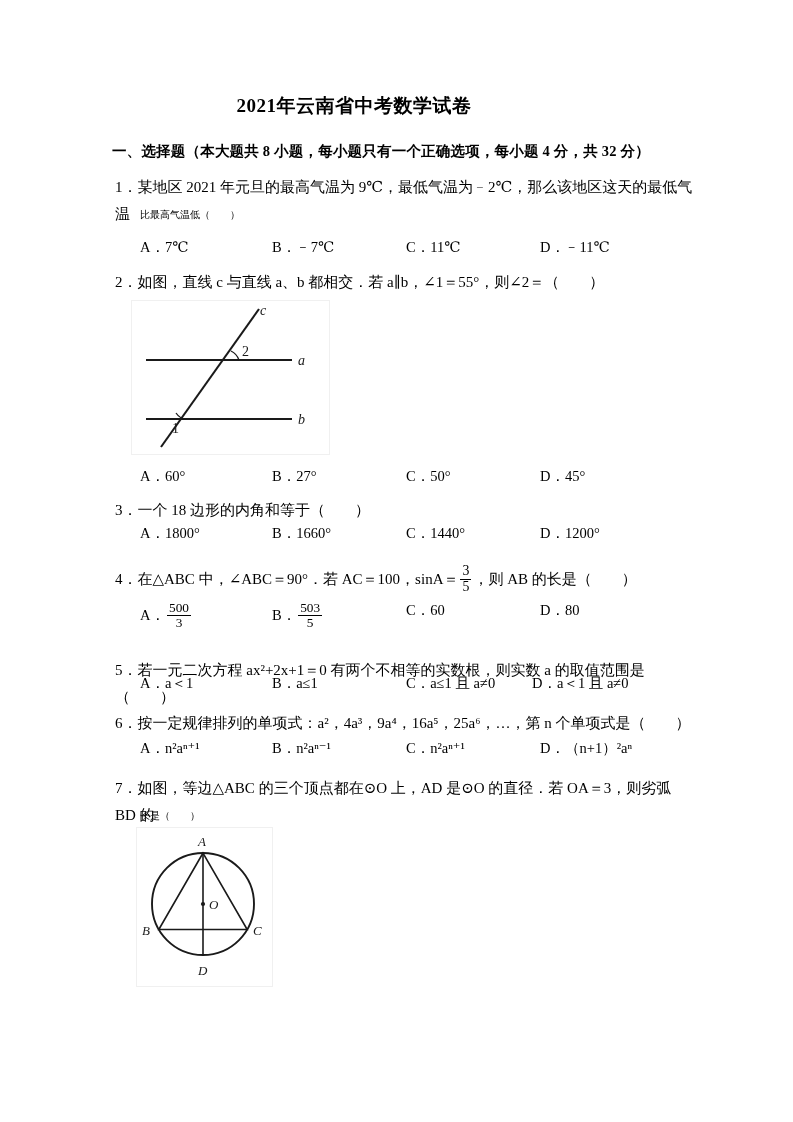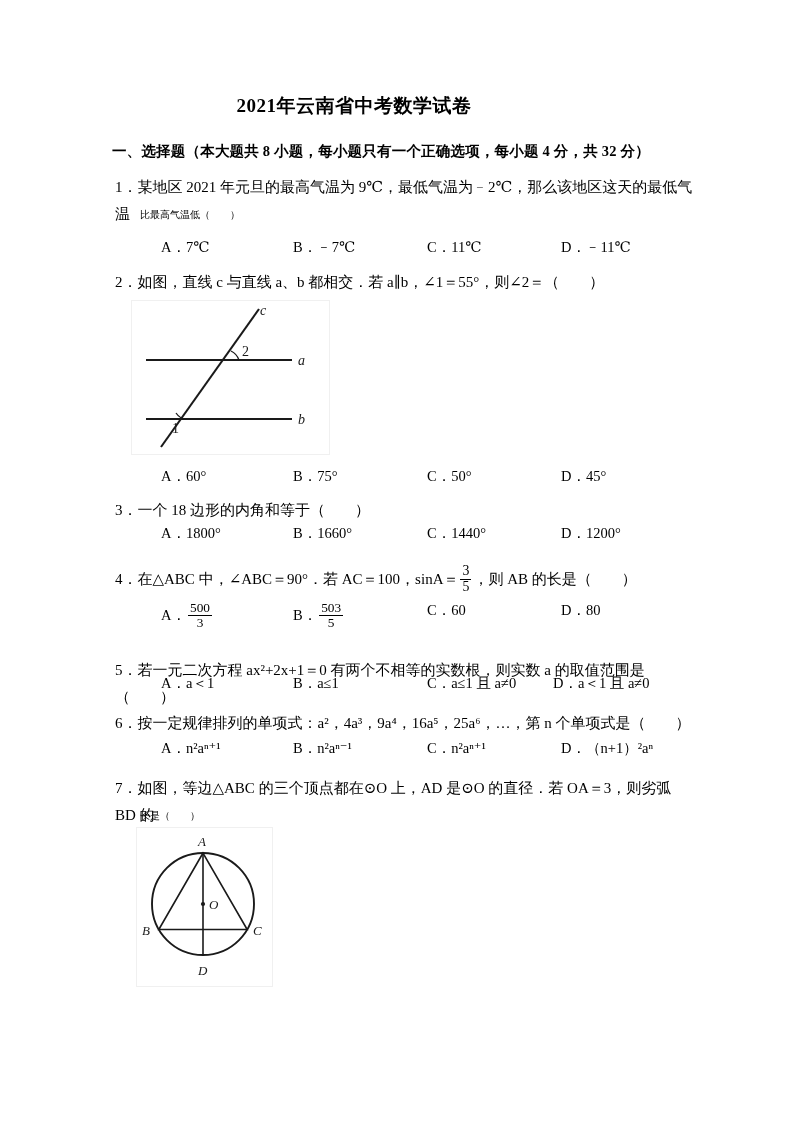--- a/index.html
+++ b/index.html
@@ -51,21 +51,20 @@
     left: 140px;
     font-size: 10px;
     line-height: 27px;
   }
   .opts {
     position: absolute;
     left: 0;
     width: 679px;
     height: 26px;
     font-size: 14.5px;
-    margin-left: 21px;
   }
   .opt {
     position: absolute;
     white-space: nowrap;
     font-size: 14.5px;
   }
   .oA { left: 140px; }
   .oB { left: 272px; }
   .oC { left: 406px; }
   .oD { left: 540px; }
@@ -144,21 +143,21 @@
       <text x="166" y="64" font-family="'Liberation Serif', serif" font-size="14" font-style="italic" fill="#1a1a1a">a</text>
       <text x="166" y="123" font-family="'Liberation Serif', serif" font-size="14" font-style="italic" fill="#1a1a1a">b</text>
       <text x="128" y="14" font-family="'Liberation Serif', serif" font-size="14" font-style="italic" fill="#1a1a1a">c</text>
       <text x="110" y="55" font-family="'Liberation Serif', serif" font-size="14" fill="#1a1a1a">2</text>
       <text x="40" y="132" font-family="'Liberation Serif', serif" font-size="14" fill="#1a1a1a">1</text>
     </svg>
   </div>
 
   <div class="opts" style="top:467px;">
     <span class="opt oA">A．60°</span>
-    <span class="opt oB">B．75°</span>
+    <span class="opt oB">B．27°</span>
     <span class="opt oC">C．50°</span>
     <span class="opt oD">D．45°</span>
   </div>
 
   <div class="q" style="top:497px;">
     <span>3．</span><span>一个 18 边形的内角和等于（　　）</span>
   </div>
   <div class="opts" style="top:524px;">
     <span class="opt oA">A．1800°</span>
     <span class="opt oB">B．1660°</span>

